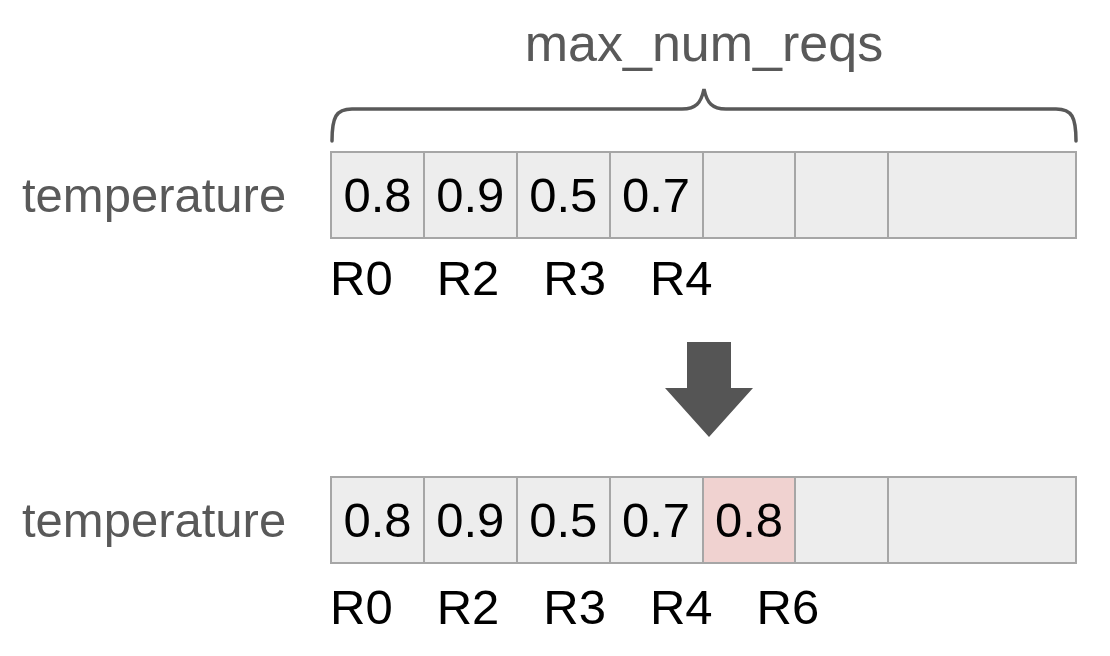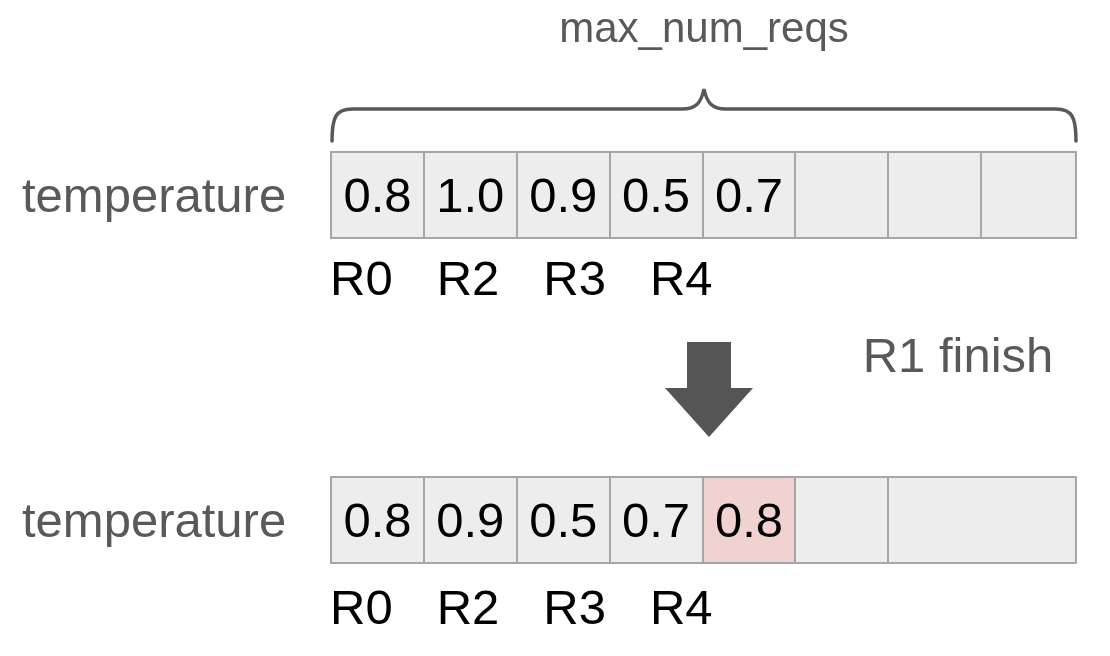--- a/index.html
+++ b/index.html
@@ -9,24 +9,24 @@
     width: 1110px;
     height: 656px;
     background: #ffffff;
     font-family: "Liberation Sans", "DejaVu Sans", sans-serif;
     overflow: hidden;
   }
 
   
   .brace-label {
     position: absolute;
-    left: 330px; top: 6px;
+    left: 330px; top: 16px;
     width: 748px;
     text-align: center;
-    font-size: 42px;
+    font-size: 52px;
     line-height: 1.05;
     color: var(--label-gray, #595959);
     white-space: nowrap;
   }
 
   
   .brace {
     position: absolute;
     left: 330px; top: 85px;
     width: 748px; height: 58px;
@@ -120,21 +120,20 @@
   <div class="brace-label">max_num_reqs</div>
 
   <svg class="brace" viewBox="0 0 748 58" fill="none" aria-hidden="true">
     <path d="M 2 56 C 2 32, 6 24, 22 24 L 352 24 C 366 24, 371 18, 374 4 C 377 18, 382 24, 396 24 L 726 24 C 742 24, 746 32, 746 56" stroke="currentColor" stroke-width="3.5" stroke-linecap="round" fill="none"></path>
   </svg>
 
   <div class="row-label top">temperature</div>
 
   <div class="array top">
     <div class="cell">0.8</div>
-    <div class="cell">1.0</div>
     <div class="cell">0.9</div>
     <div class="cell">0.5</div>
     <div class="cell">0.7</div>
     <div class="cell"></div>
     <div class="cell"></div>
     <div class="cell"></div>
   </div>
 
   <div class="req-labels top">
     <span>R0</span>
@@ -144,37 +143,37 @@
     <span></span>
     <span></span>
     <span></span>
   </div>
 
   <svg class="arrow" viewBox="0 0 88 95" aria-hidden="true">
     <polygon points="22,0 66,0 66,46 88,46 44,95 0,46 22,46" fill="currentColor"></polygon>
   </svg>
 
   <div class="transition-note">
-    <div>R1 finish</div>
   </div>
 
   <div class="row-label bottom">temperature</div>
 
   <div class="array bottom">
     <div class="cell">0.8</div>
     <div class="cell">0.9</div>
     <div class="cell">0.5</div>
     <div class="cell">0.7</div>
     <div class="cell highlight">0.8</div>
     <div class="cell"></div>
     <div class="cell"></div>
   </div>
 
   <div class="req-labels bottom">
     <span>R0</span>
     <span>R2</span>
     <span>R3</span>
     <span>R4</span>
+    <span>R6</span>
     <span></span>
     <span></span>
   </div>
 
 </div>
 
 </body></html>

